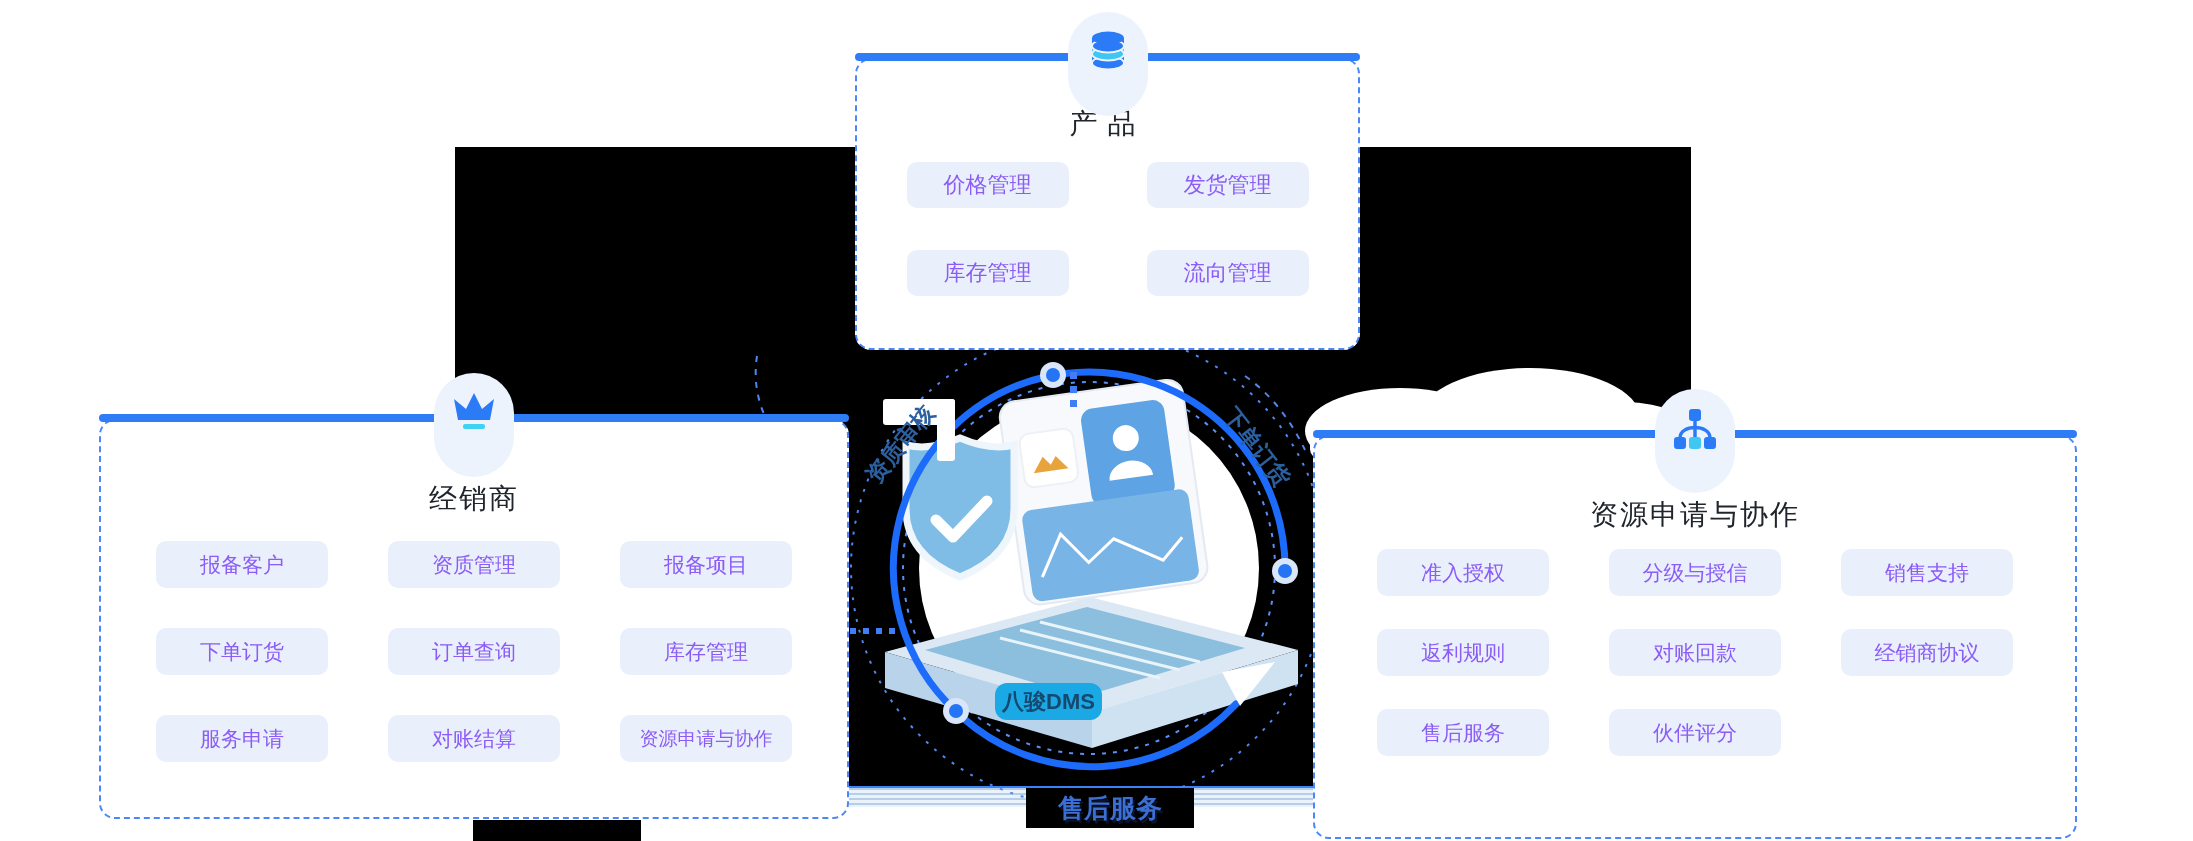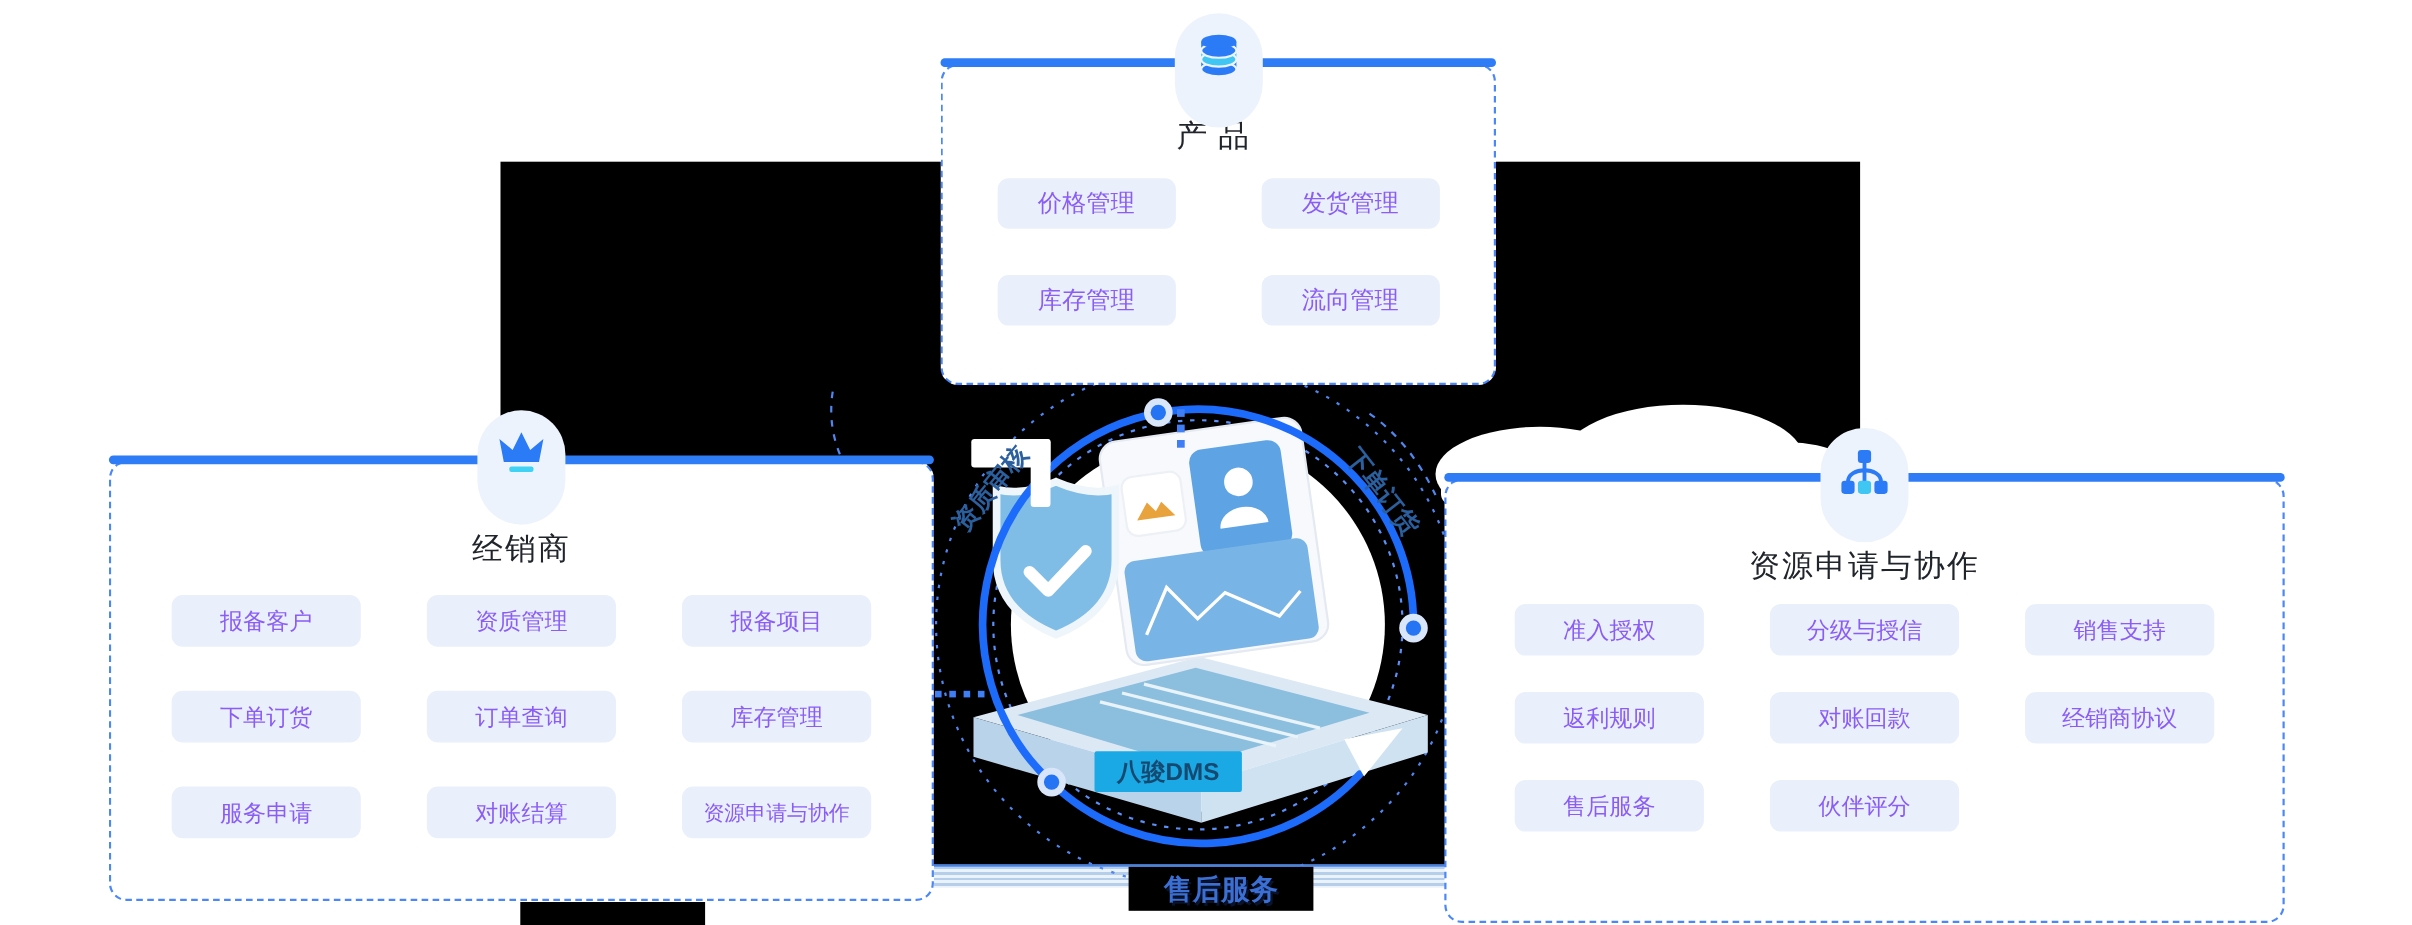--- a/index.html
+++ b/index.html
@@ -31,22 +31,22 @@
 
   
   .ring-label{position:absolute;z-index:7;width:160px;height:30px;text-align:center;
     font-size:23px;font-weight:bold;color:#2b5f9e;line-height:30px;}
   #label-zizhi{left:820px;top:429px;transform:rotate(-51deg);}
   #label-xiadan{left:1177px;top:432px;transform:rotate(52deg);}
   #label-shouhou{left:1026px;top:788px;width:168px;height:40px;background:#000;z-index:3;
     color:#3b6fd4;font-size:26px;line-height:40px;text-shadow:2px 3px 0 #09132b;}
 
   
-  #core-pill{position:absolute;left:995px;top:683px;width:134px;height:37px;z-index:5;
-    background:#1ba9e6;border-radius:2px;display:flex;align-items:center;justify-content:center;
+  #core-pill{position:absolute;left:995px;top:683px;width:107px;height:37px;z-index:5;
+    background:#1ba9e6;border-radius:12px;display:flex;align-items:center;justify-content:center;
     font-size:22px;font-weight:bold;color:#15496f;}
 
   
   .panel{position:absolute;background:#fff;border:2px dashed #4b87f8;border-radius:16px;
     z-index:4;box-sizing:border-box;}
   .panel::before{content:"";position:absolute;left:-2px;right:-2px;top:-7px;height:8px;
     background:#2e7cf6;border-radius:5px;}
   #panel-product{left:855px;top:58px;width:505px;height:292px;padding-top:46px;}
   #panel-dealer{left:99px;top:419px;width:750px;height:400px;padding-top:60px;}
   #panel-channel{left:1313px;top:435px;width:764px;height:404px;padding-top:60px;}

